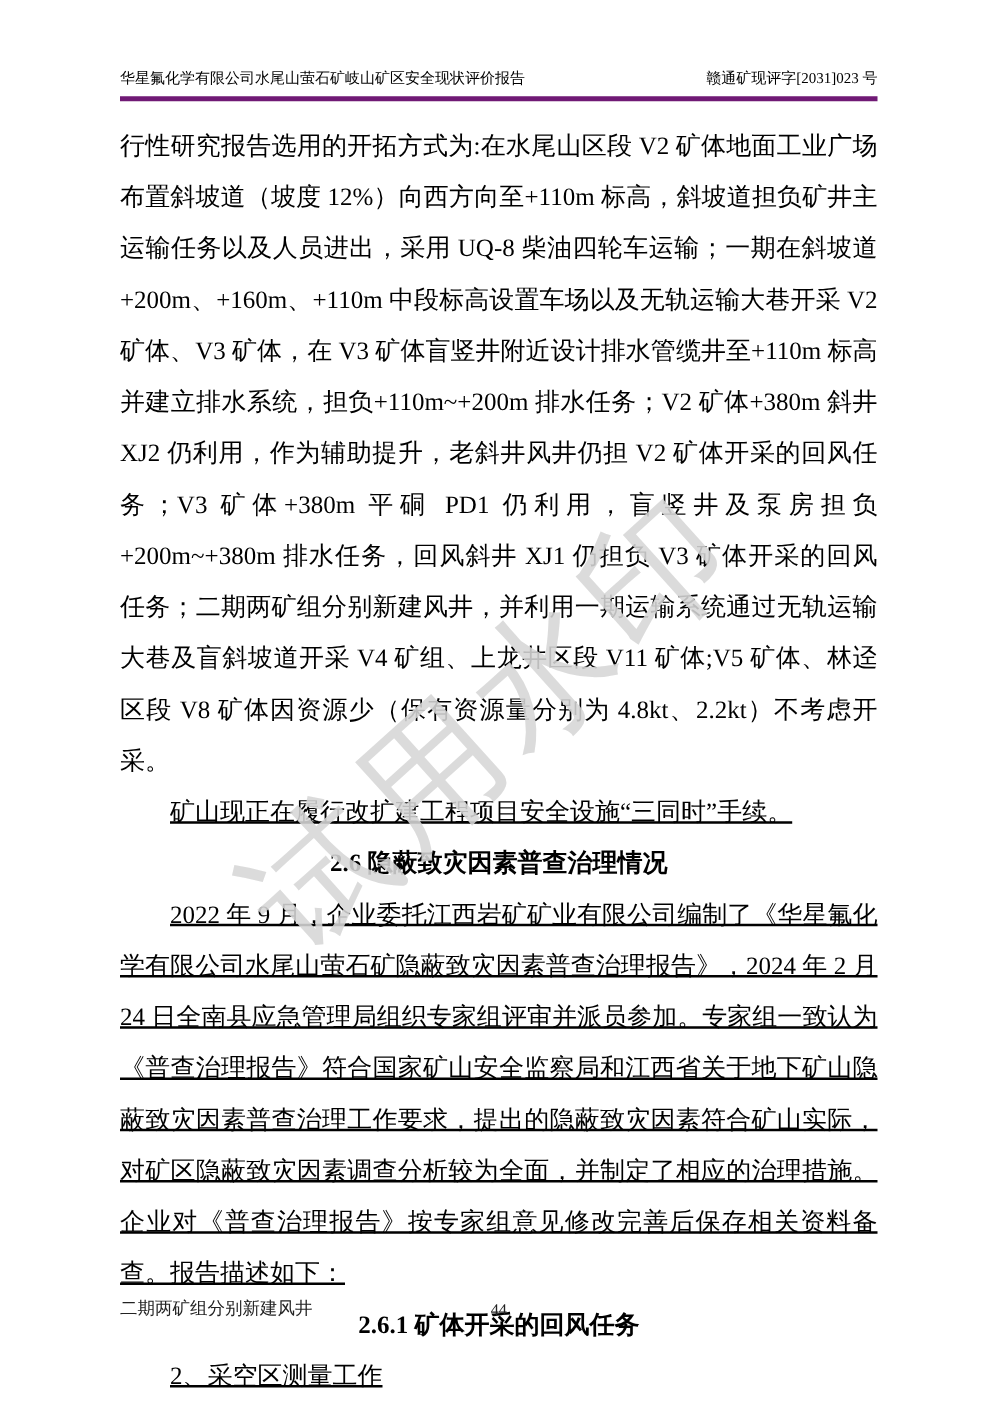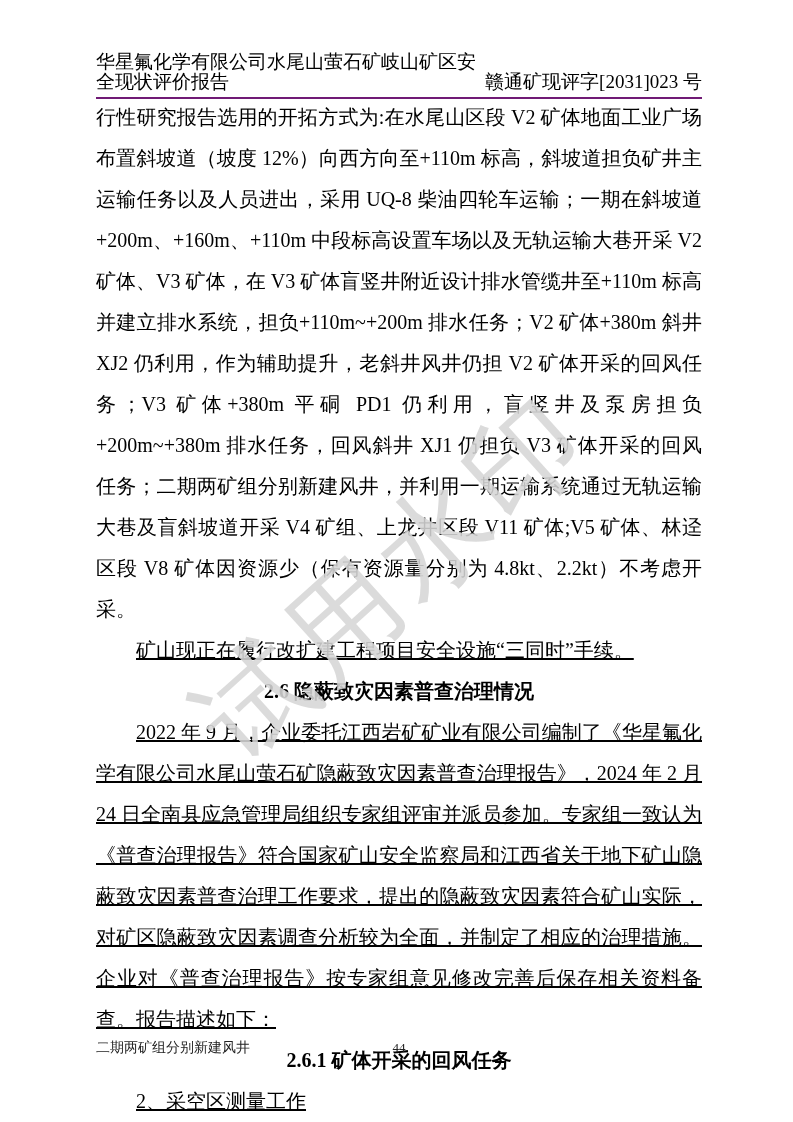--- a/index.html
+++ b/index.html
@@ -17,23 +17,23 @@
     color: #000000;
   }
   .header {
     position: absolute;
     top: 52px;
     left: 96px;
     width: 606px;
     display: flex;
     justify-content: space-between;
     align-items: flex-end;
-    font-size: 19px;
+    font-size: 12px;
     line-height: 20px;
-    border-bottom: 2px solid #701a75;
+    border-bottom: 4px solid #701a75;
     padding-bottom: 5px;
   }
   .header .htitle { text-align: left; }
   .header .hdoc   { text-align: right; white-space: nowrap; }
 
   .content {
     position: absolute;
     top: 97px;
     left: 96px;
     width: 606px;

